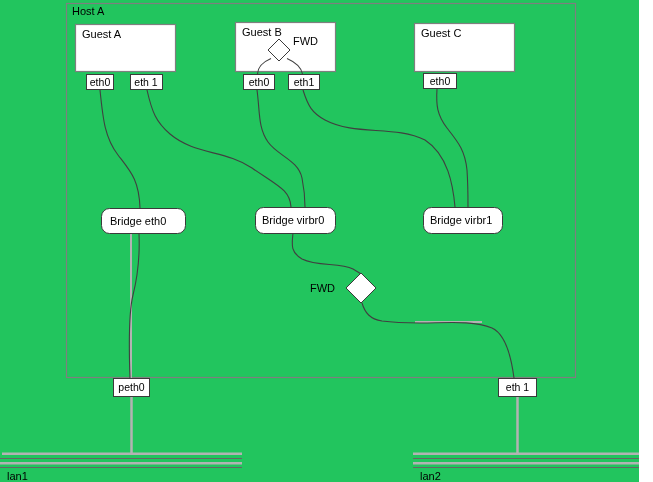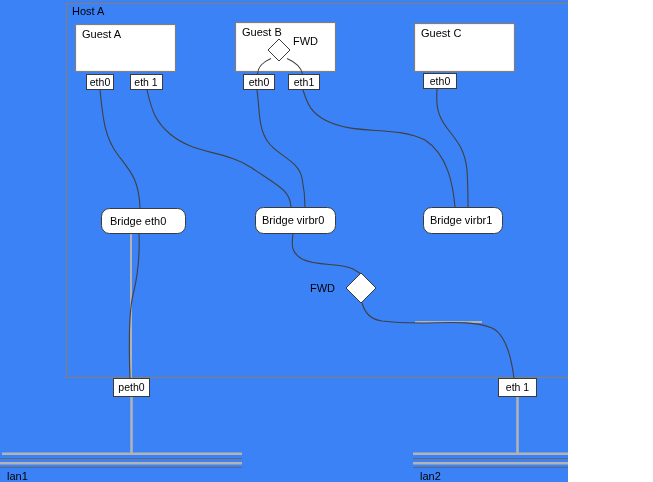--- a/index.html
+++ b/index.html
@@ -1,16 +1,16 @@
 <!DOCTYPE html>
 <html><head>
 <meta charset="utf-8">
 <style>
   html,body{margin:0;padding:0;background:#ffffff;}
-  .stage{position:relative;width:568px;height:482px;background:#3b82f6;overflow:hidden;}
+  .stage{position:relative;width:639px;height:482px;background:#22c55e;overflow:hidden;}
   svg{display:block;}
   text{font-family:"Liberation Sans","DejaVu Sans",sans-serif;fill:#000;}
   .lbl{font-size:11px;}
   .port{font-size:10.5px;}
 </style>
 </head>
 <body>
 
 <div class="stage">
 <svg width="653" height="482" viewBox="0 0 653 482">

